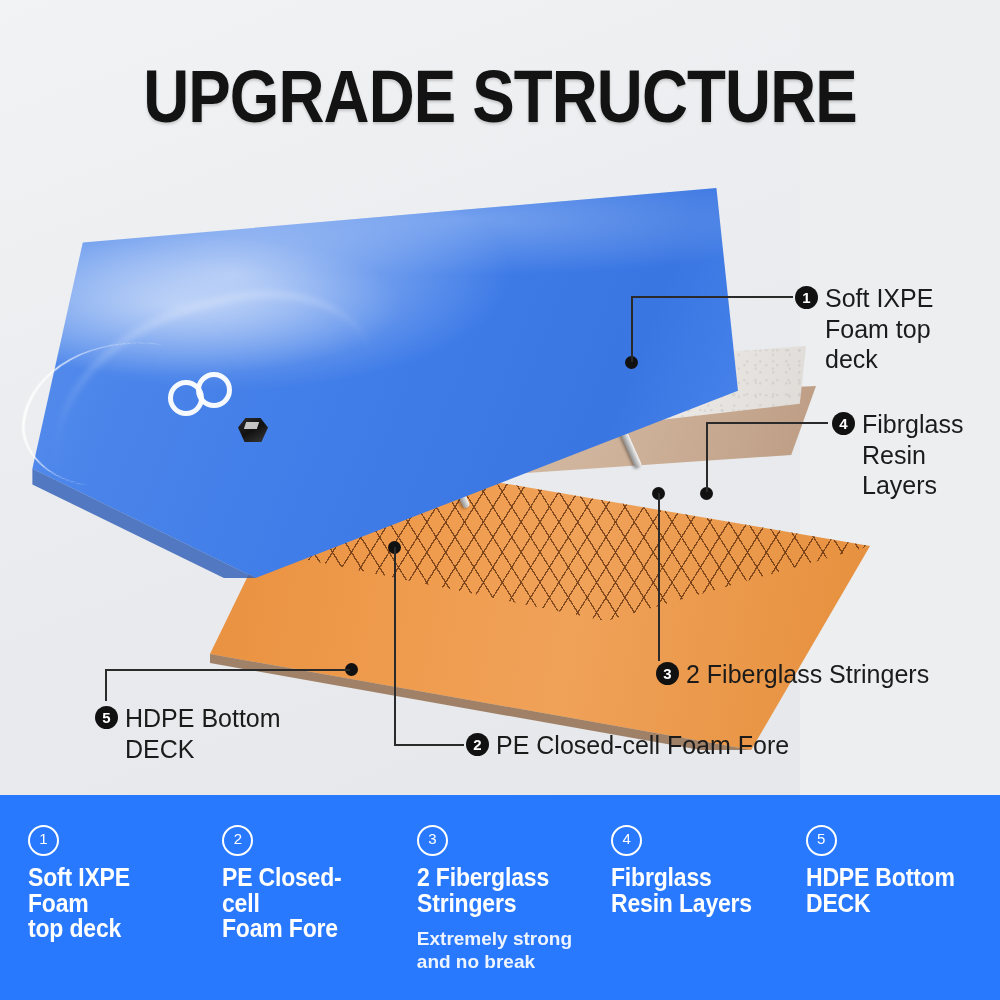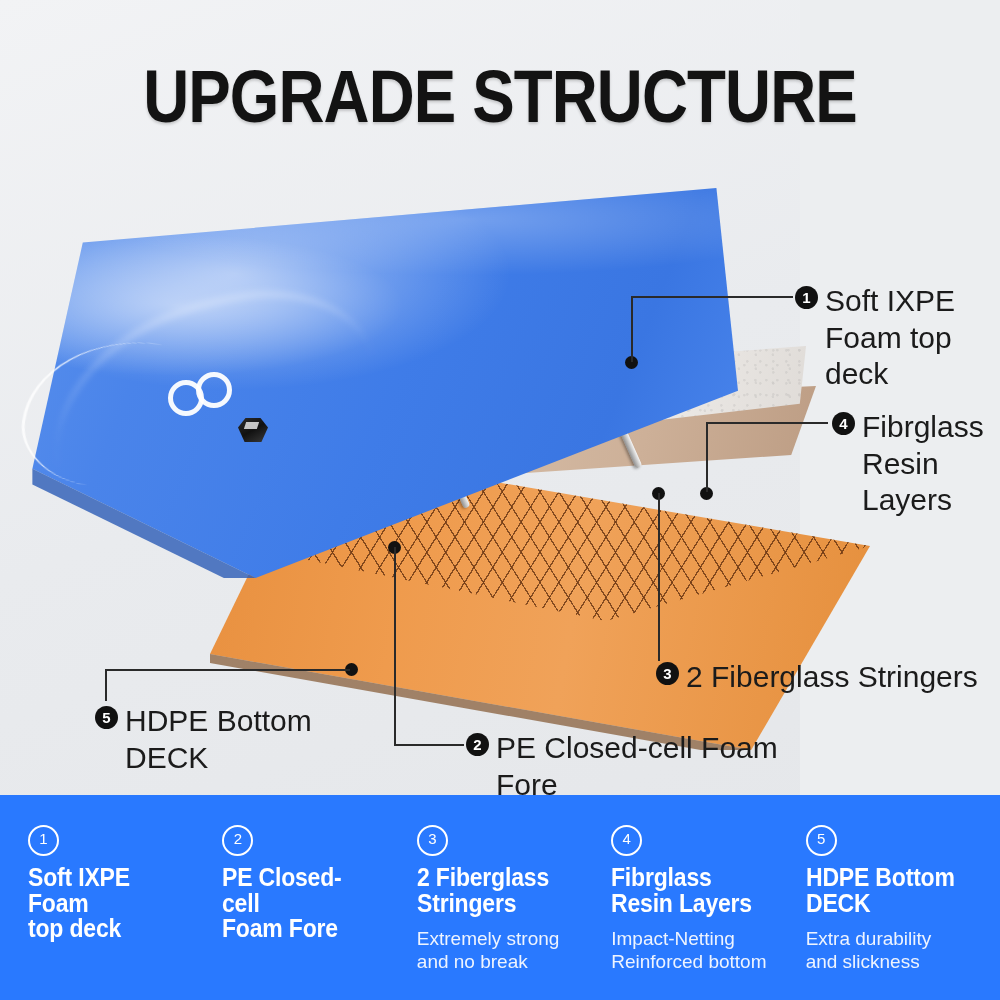--- a/index.html
+++ b/index.html
@@ -145,39 +145,39 @@
   .lead.h{height:1.6px;}
   .lead.v{width:1.6px;}
   .dot{position:absolute;width:13px;height:13px;border-radius:50%;background:#111;}
 
   
   .callout{position:absolute;display:flex;align-items:flex-start;gap:7px;}
   .badge{
     flex:none;width:23px;height:23px;border-radius:50%;background:#111;color:#fff;
     font-size:15px;font-weight:bold;line-height:23px;text-align:center;margin-top:3px;
   }
-  .ctext{font-size:30px;line-height:1.22;color:#1b1b1b;white-space:pre-line;}
+  .ctext{font-size:25px;line-height:1.22;color:#1b1b1b;white-space:pre-line;}
 
   
   .bar{
     position:absolute;left:0;top:795px;width:1000px;height:205px;
     background:#2979ff;display:flex;padding:0 14px;box-sizing:border-box;
   }
   .feat{flex:1;padding:30px 10px 0 14px;box-sizing:border-box;}
   .fbadge{
     width:27px;height:27px;border-radius:50%;
     border:2px solid #fff;color:#fff;font-size:15px;
     line-height:24px;text-align:center;margin-bottom:9px;
   }
   .fhead{
     color:#fff;font-weight:bold;font-size:25px;line-height:1.02;
     white-space:pre-line;transform:scaleX(0.92);transform-origin:left top;
     margin-bottom:11px;letter-spacing:-.2px;
   }
-  .fdesc{color:#eef4ff;font-size:19px;line-height:1.22;white-space:pre-line;}
+  .fdesc{color:#eef4ff;font-size:19px;line-height:1.22;white-space:pre-line;font-weight:bold;}
 </style>
 </head>
 <body>
 
 <div id="page">
 
   <div class="title">UPGRADE STRUCTURE</div>
 
   <div class="stage">
 
@@ -271,25 +271,21 @@
       <div class="fbadge">3</div>
       <div class="fhead">2 Fiberglass
 Stringers</div>
       <div class="fdesc">Extremely strong
 and no break</div>
     </div>
     <div class="feat">
       <div class="fbadge">4</div>
       <div class="fhead">Fibrglass
 Resin Layers</div>
-      <div class="fdesc">Impact-Netting
-Reinforced bottom</div>
     </div>
     <div class="feat">
       <div class="fbadge">5</div>
       <div class="fhead">HDPE Bottom
 DECK</div>
-      <div class="fdesc">Extra durability
-and slickness</div>
     </div>
   </div>
 
 </div>
 
 </body></html>

